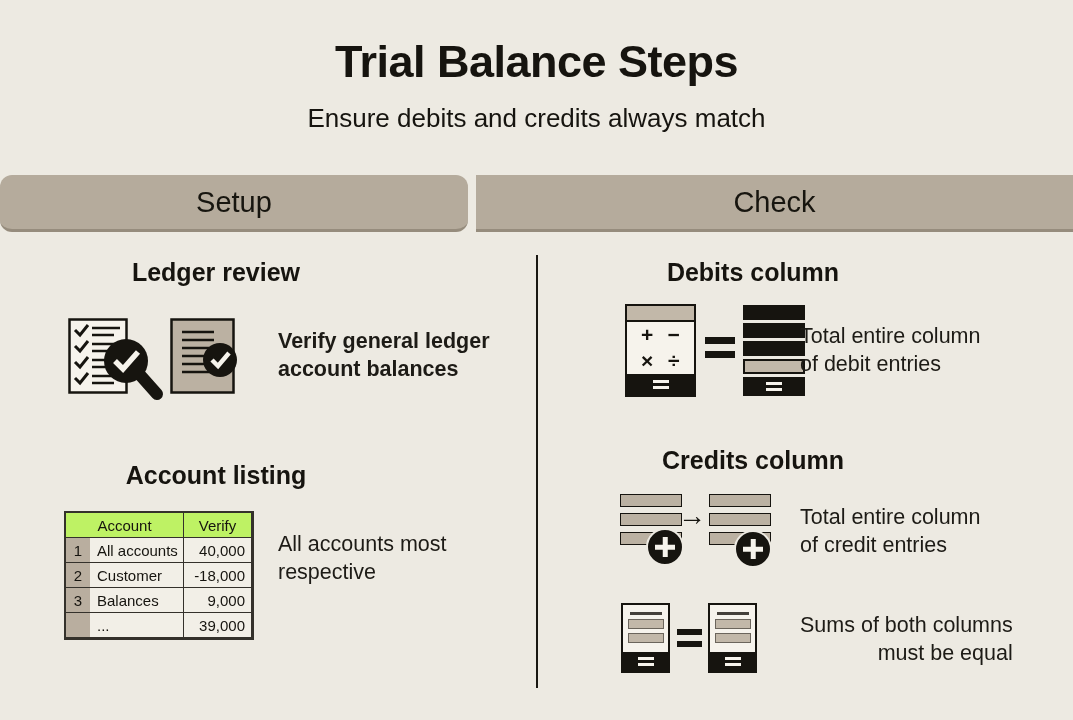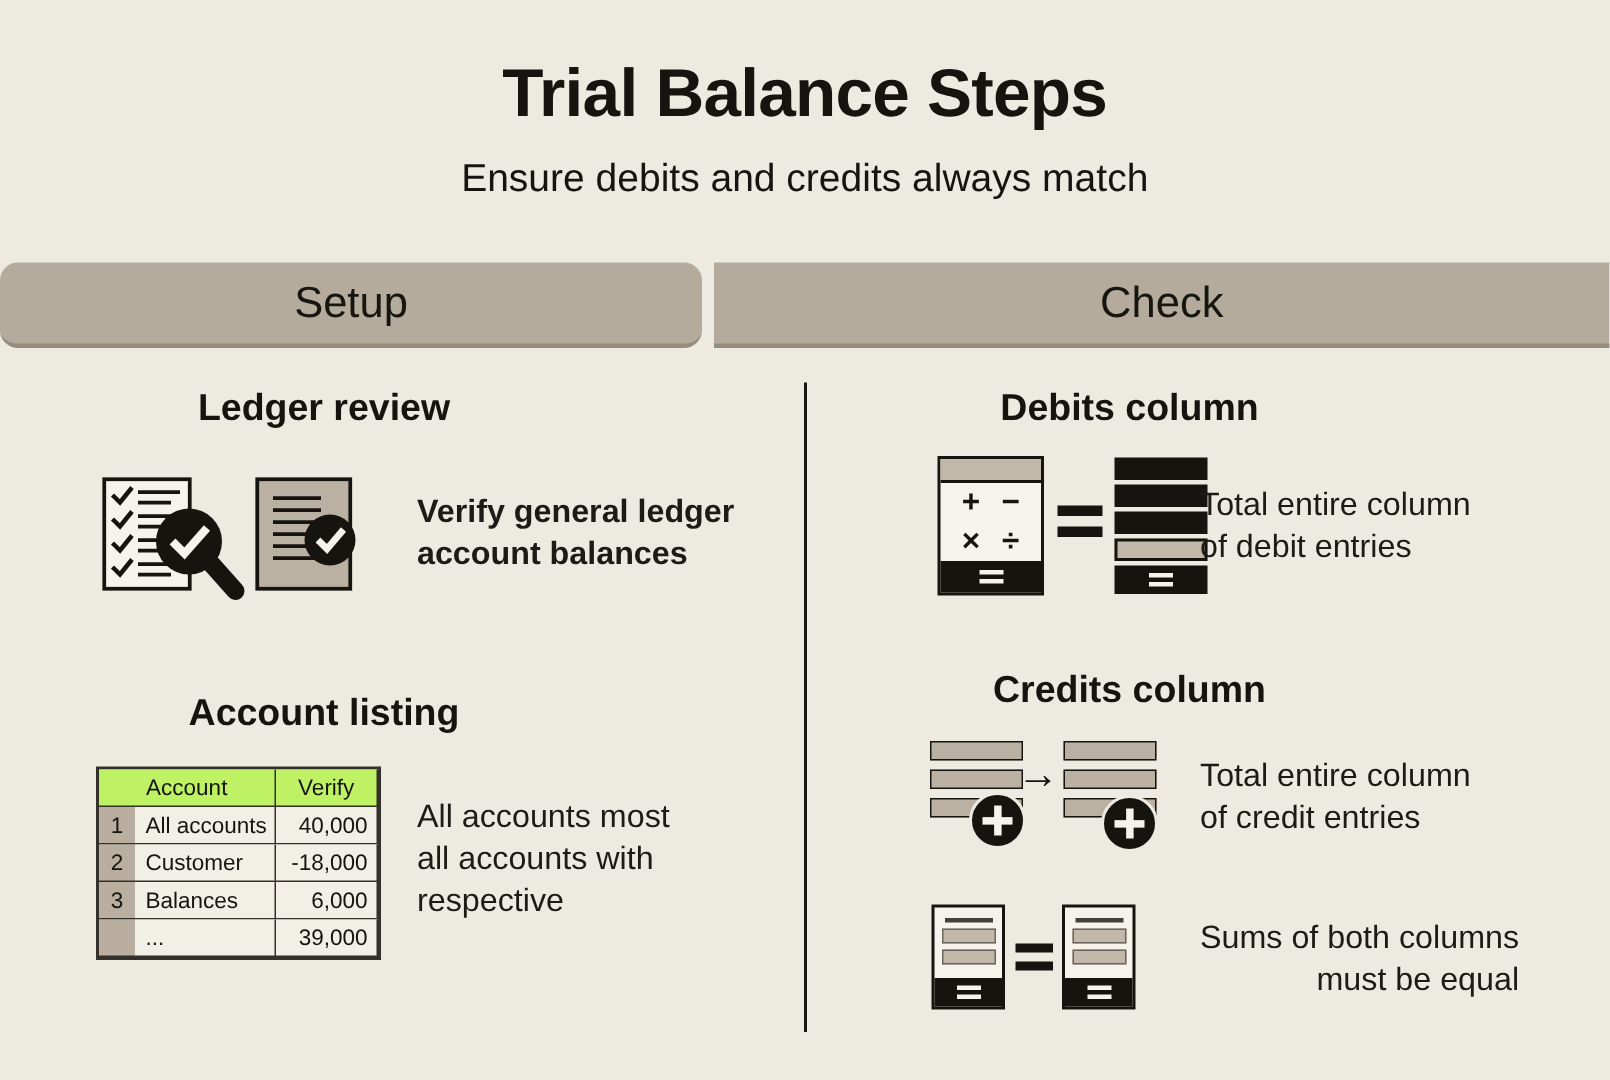--- a/index.html
+++ b/index.html
@@ -198,30 +198,29 @@
   <div class="num">1</div>
   <div class="name">All accounts</div>
   <div class="bal">40,000</div>
 
   <div class="num">2</div>
   <div class="name">Customer</div>
   <div class="bal">-18,000</div>
 
   <div class="num">3</div>
   <div class="name">Balances</div>
-  <div class="bal">6,000</div>
+  <div class="bal">9,000</div>
 
   <div class="num"></div>
   <div class="name">...</div>
   <div class="bal">39,000</div>
 </div>
 
 <div class="abs body-text" style="left:278px; top:530px;">
   <div>All accounts most</div>
-  <div>all accounts with</div>
   <div>respective</div>
 </div>
 
 <div class="abs sec-heading" style="left:537px; top:258px;">Debits column</div>
 
 <div class="abs calc">
   <div class="calc-display"></div>
   <div class="calc-body">
     <span>+</span>
     <span>−</span>

